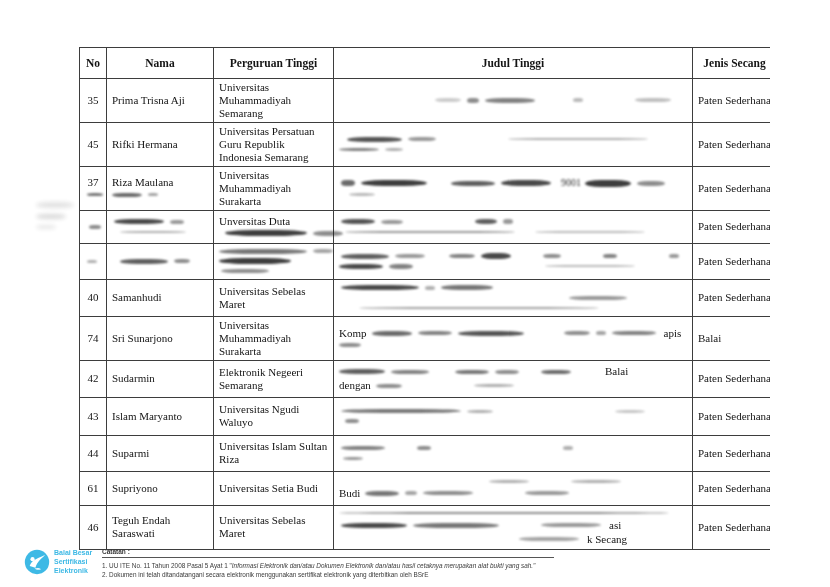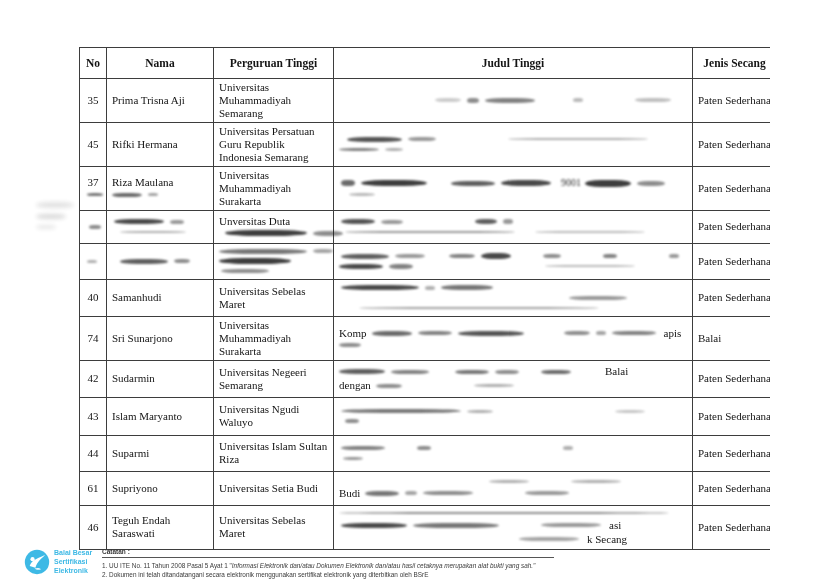--- a/index.html
+++ b/index.html
@@ -241,21 +241,21 @@
             </div>
             <div class="sline">
               <span class="smudge" style="width: 22px; opacity: 0.5; height: 4px;"></span>
             </div>
           </td>
           <td class="c-jenis"><span>Balai</span></td>
         </tr>
         <tr style="height: 37px;">
           <td class="c-no"><span>42</span></td>
           <td><span>Sudarmin</span></td>
-          <td><span>Universitas Negeeri Semarang</span></td>
+          <td><span>Elektronik Negeeri Semarang</span></td>
           <td class="c-judul">
             <div class="sline">
               <span class="smudge" style="width: 46px; opacity: 0.7; height: 5px;"></span>
               <span class="smudge" style="width: 38px; opacity: 0.55; height: 4px;"></span>
               <span class="smudge" style="width: 14px; opacity: 0; height: 5px;"></span>
               <span class="smudge" style="width: 34px; opacity: 0.6; height: 4px;"></span>
               <span class="smudge" style="width: 24px; opacity: 0.5; height: 4px;"></span>
               <span class="smudge" style="width: 10px; opacity: 0; height: 5px;"></span>
               <span class="smudge" style="width: 30px; opacity: 0.65; height: 4px;"></span>
               <span class="smudge" style="width: 20px; opacity: 0; height: 5px;"></span>

